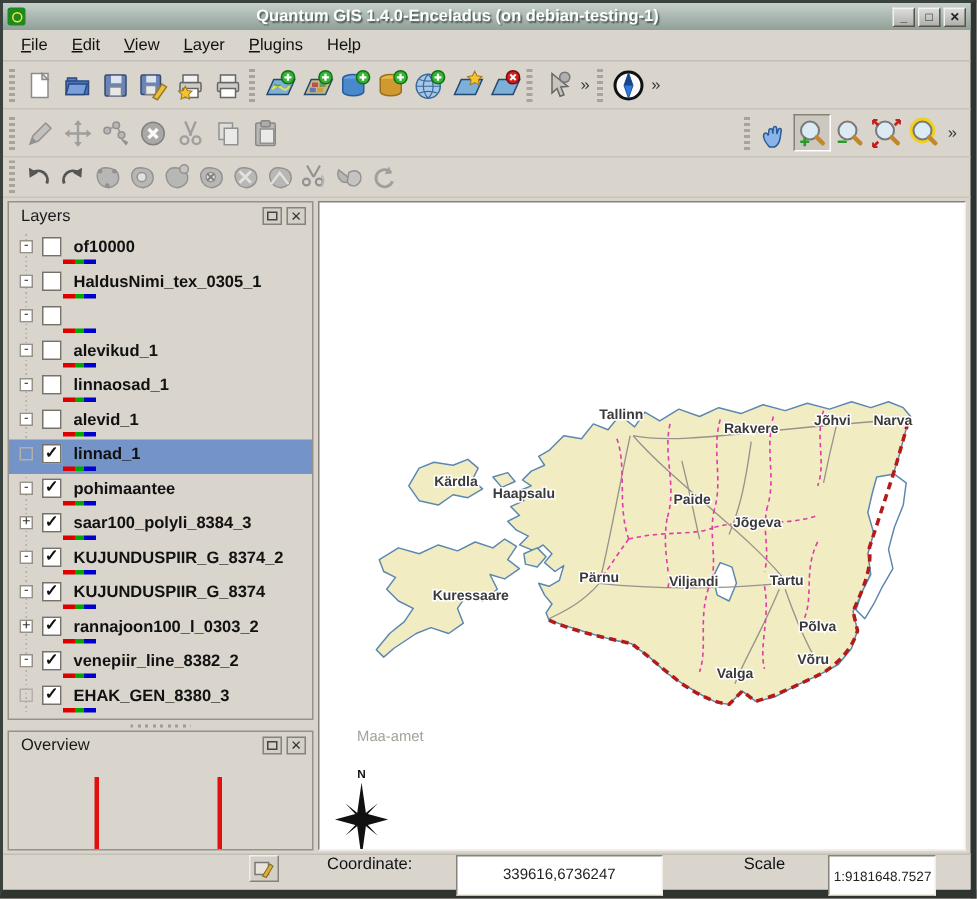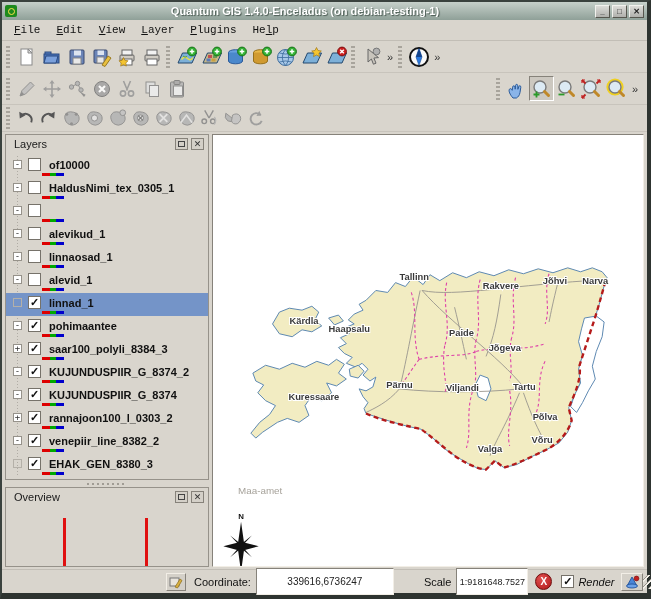--- a/index.html
+++ b/index.html
@@ -6,21 +6,21 @@
   *{box-sizing:border-box;}
   .window{width:651px;height:599px;background:#d9d5cd;border:2px solid #3a423e;border-bottom:6px solid #2e3430;border-right:4px solid #2e3430;display:flex;flex-direction:column;position:relative;}
   
   .titlebar{height:18px;display:flex;align-items:center;background:linear-gradient(#c6d0ca,#8fa098);padding:0 3px;flex:none;}
   .app-icon{width:12px;height:12px;background:#1d8a1d;border-radius:2px;position:relative;flex:none;}
   .app-icon::after{content:"";position:absolute;left:3px;top:3px;width:5px;height:5px;border:1px solid #ffe24a;border-radius:50%;}
   .title{flex:1;text-align:center;color:#fff;font-weight:bold;font-size:11px;text-shadow:1px 1px 1px #4a5a52;white-space:nowrap;overflow:hidden;}
   .winbtn{width:15px;height:13px;background:linear-gradient(#dcdcd8,#b0b0ac);border:1px solid;border-color:#f2f2ee #56564e #56564e #f2f2ee;font-size:8px;line-height:11px;text-align:center;margin-left:2px;color:#222;flex:none;font-weight:bold;}
   
   .menubar{height:21px;display:flex;align-items:center;font-size:11px;color:#111;border-bottom:1px solid #c2beb6;padding-left:4px;flex:none;}
-  .menu-item{padding:16px 8px;font-family:Liberation Mono, monospace;}
+  .menu-item{padding:16px 8px;}
   .menu-item u{text-decoration:underline;}
   
   .tbrow{display:flex;align-items:center;border-bottom:1px solid #c8c4bc;padding:2px 2px;flex:none;}
   .tb1{height:32px;} .tb2{height:32px;} .tb3{height:27px;}
   .tbgroup{display:flex;align-items:center;}
   .tbgroup.push{margin-left:auto;margin-right:4px;}
   .grip{width:4px;height:22px;margin:0 4px 0 2px;background:repeating-linear-gradient(180deg,#a8a49c 0 2px,transparent 2px 4px);flex:none;}
   .tbtn{width:25px;height:25px;display:flex;align-items:center;justify-content:center;border:1px solid transparent;flex:none;}
   .tb3 .tbtn{width:23px;height:23px;}
   .tbtn.pressed{border:1px solid;border-color:#86827a #ffffff #ffffff #86827a;background:#ccc8c0;}
@@ -55,21 +55,21 @@
   .map-svg{position:absolute;inset:0;width:100%;height:100%;}
   .land{fill:var(--land);stroke:var(--coast);stroke-width:1;stroke-linejoin:round;}
   .water{fill:var(--water);stroke:var(--coast);stroke-width:1;stroke-linejoin:round;}
   .roads path{fill:none;stroke:var(--road);stroke-width:0.9;}
   .counties path{fill:none;stroke:var(--county);stroke-width:1.1;stroke-dasharray:3 2.5;}
   .border-red{fill:none;stroke:var(--border);stroke-width:2.4;stroke-dasharray:5 3.5;}
   .city-label{font-family:"Liberation Sans",sans-serif;font-size:9.5px;font-weight:bold;fill:var(--label);paint-order:stroke;stroke:#ffffff;stroke-width:2px;text-anchor:middle;}
   .credit{font-family:"Liberation Sans",sans-serif;font-size:10px;fill:var(--credit);}
   .north-n{font-family:"Liberation Sans",sans-serif;font-size:8px;font-weight:bold;fill:#111;text-anchor:middle;}
   
-  .statusbar{height:24px;display:flex;align-items:center;border-top:1px solid #c2beb6;padding:0 4px;font-size:11px;color:#111;flex:none;background:#d9d5cd;}
+  .statusbar{height:24px;display:flex;border-top:1px solid #c2beb6;padding:0 4px;font-size:11px;color:#111;flex:none;background:#d9d5cd;gap:24px;}
   .sb-btn{width:20px;height:18px;border:1px solid;border-color:#f2eee6 #86827a #86827a #f2eee6;background:#d4d0c8;display:flex;align-items:center;justify-content:center;flex:none;}
   .sb-input{height:27px;border:1px solid;border-color:#86827a #f2eee6 #f2eee6 #86827a;background:#fff;font-size:10px;text-align:center;font-family:"Liberation Sans",sans-serif;color:#222;padding:0 2px;}
   .stop-btn{width:17px;height:17px;border-radius:50%;background:radial-gradient(circle at 35% 30%,#e05050,#b01818);border:1px solid #6e0c0c;color:#fff;font-size:10px;line-height:15px;text-align:center;font-weight:bold;flex:none;}
   .render-cb{width:13px;height:13px;border:1px solid #76726a;background:#fff;font-size:11px;line-height:11px;text-align:center;font-weight:bold;color:#111;flex:none;}
   .grip-corner{width:14px;height:14px;margin-left:auto;background:repeating-linear-gradient(135deg,transparent 0 3px,#96928a 3px 4px,#f4f0e8 4px 5px);flex:none;}
   .sb-label{white-space:nowrap;}
 </style>
 </head>
 <body>
 

